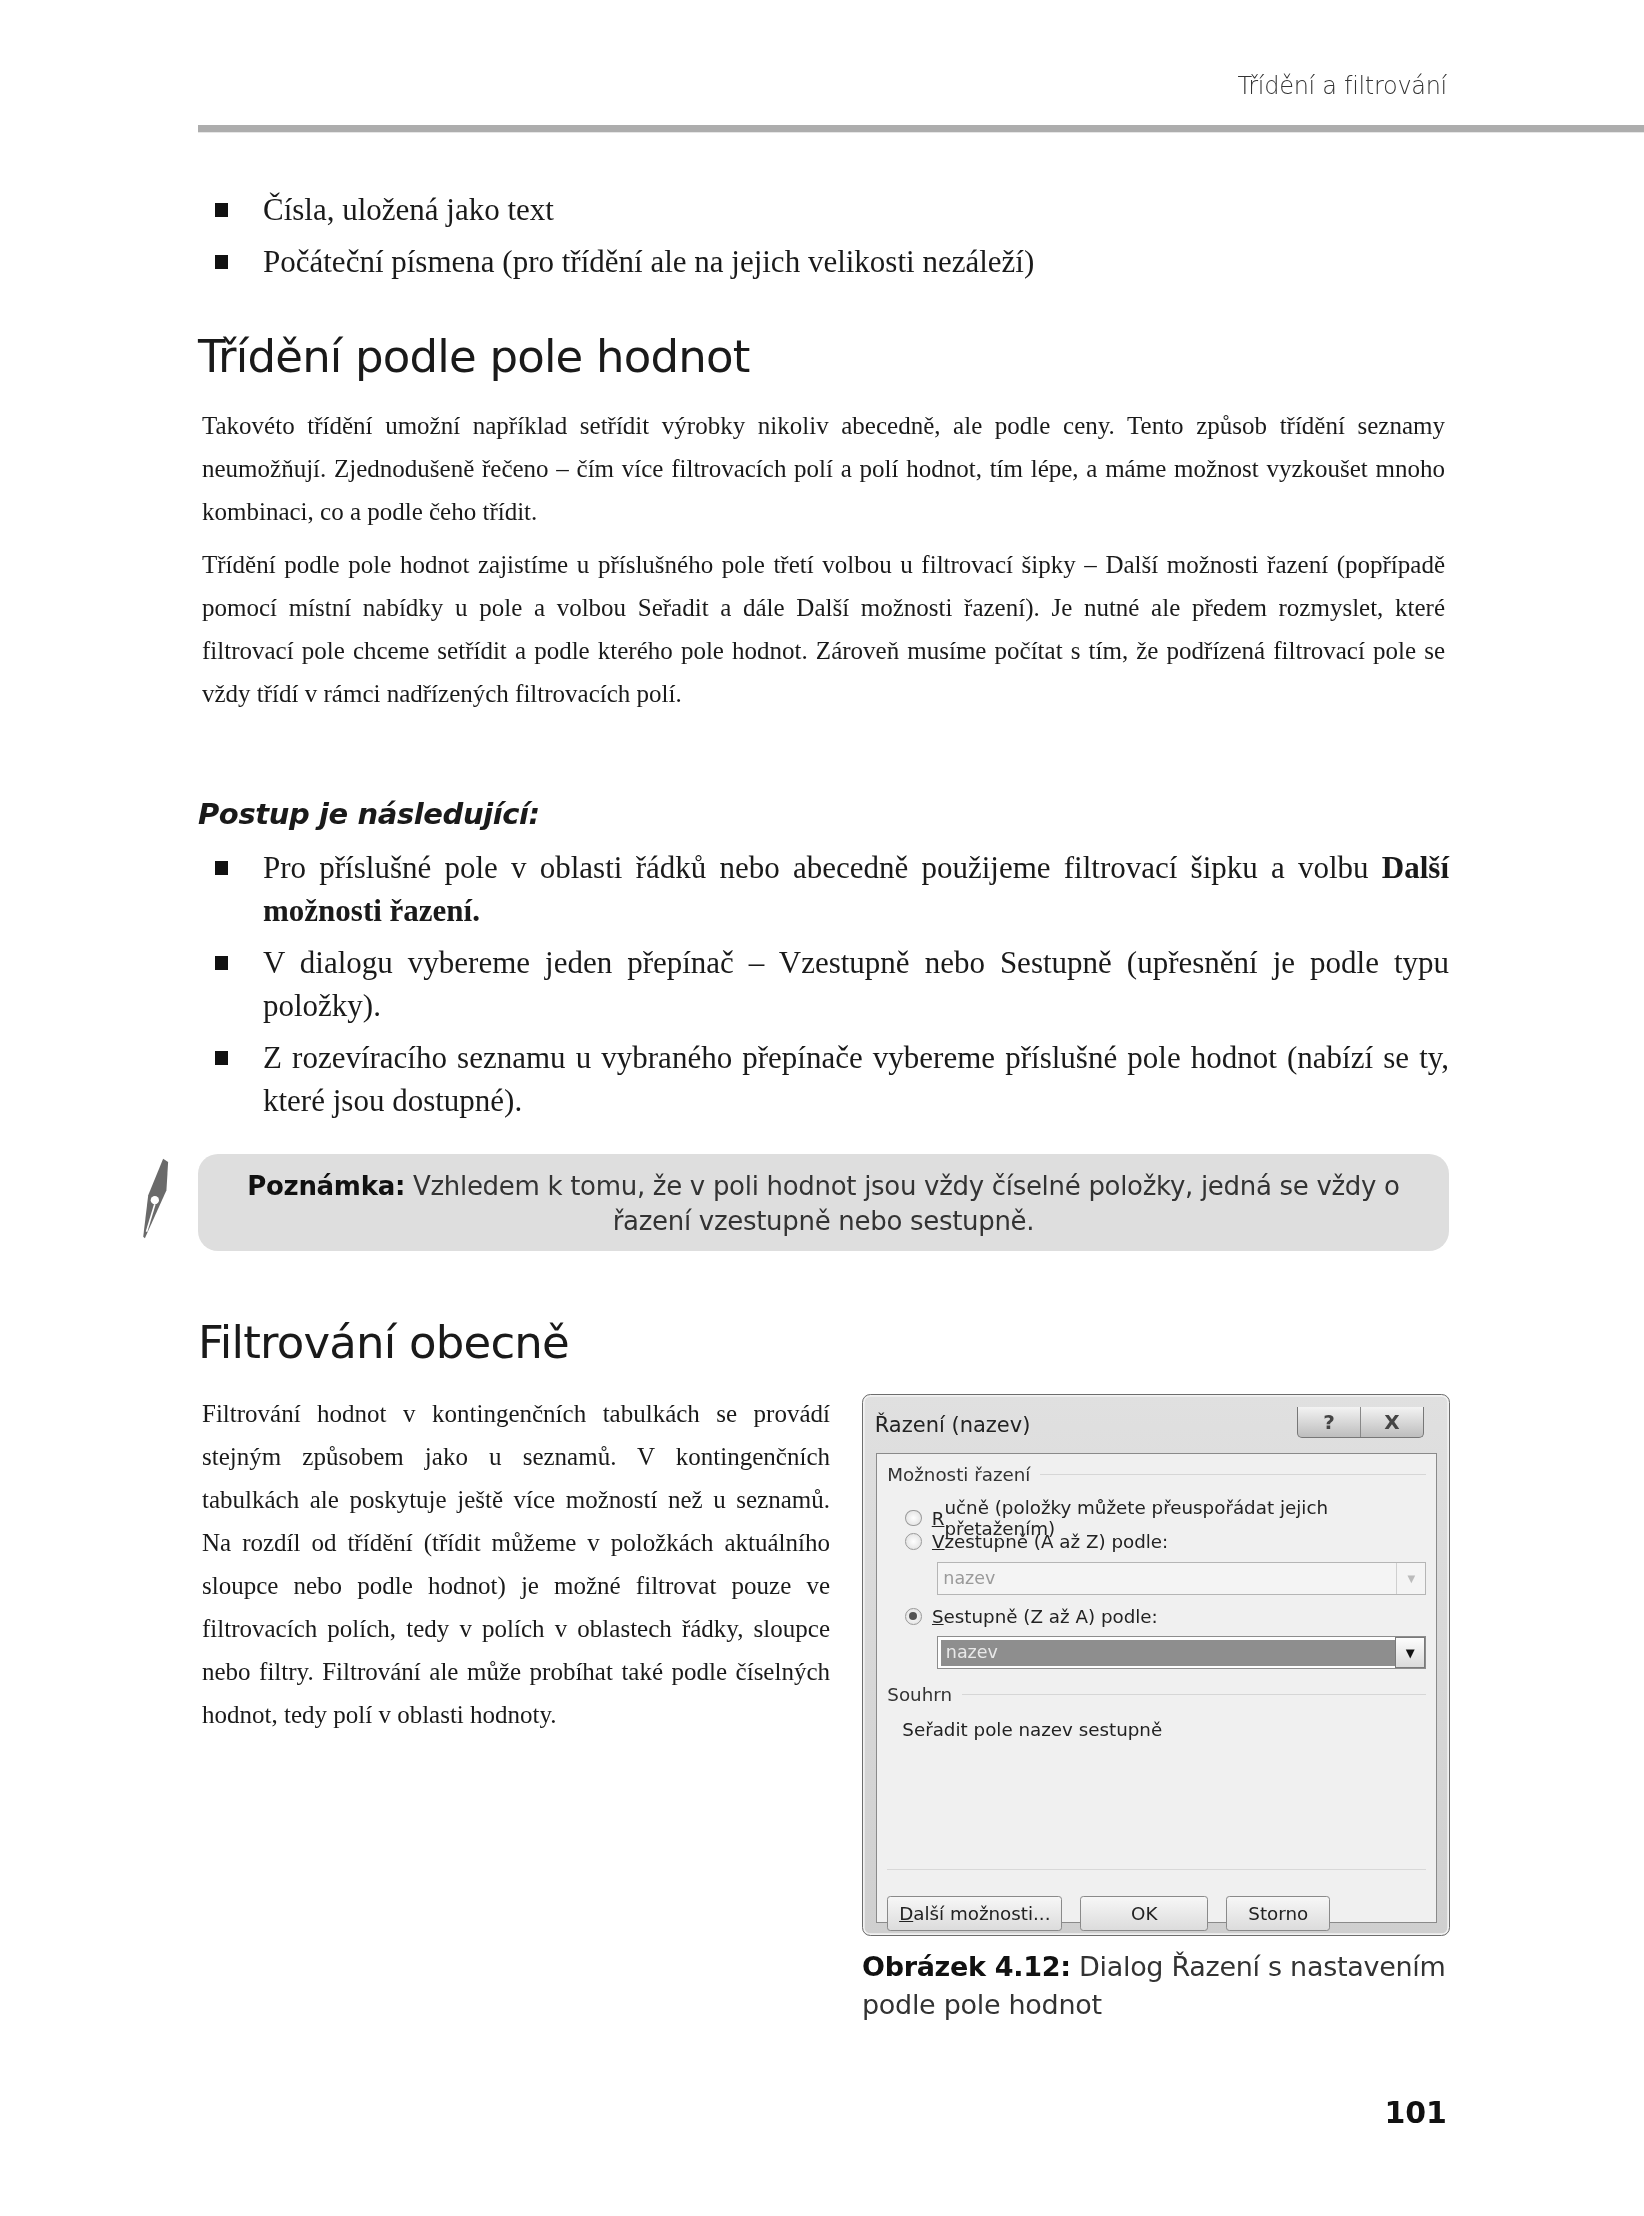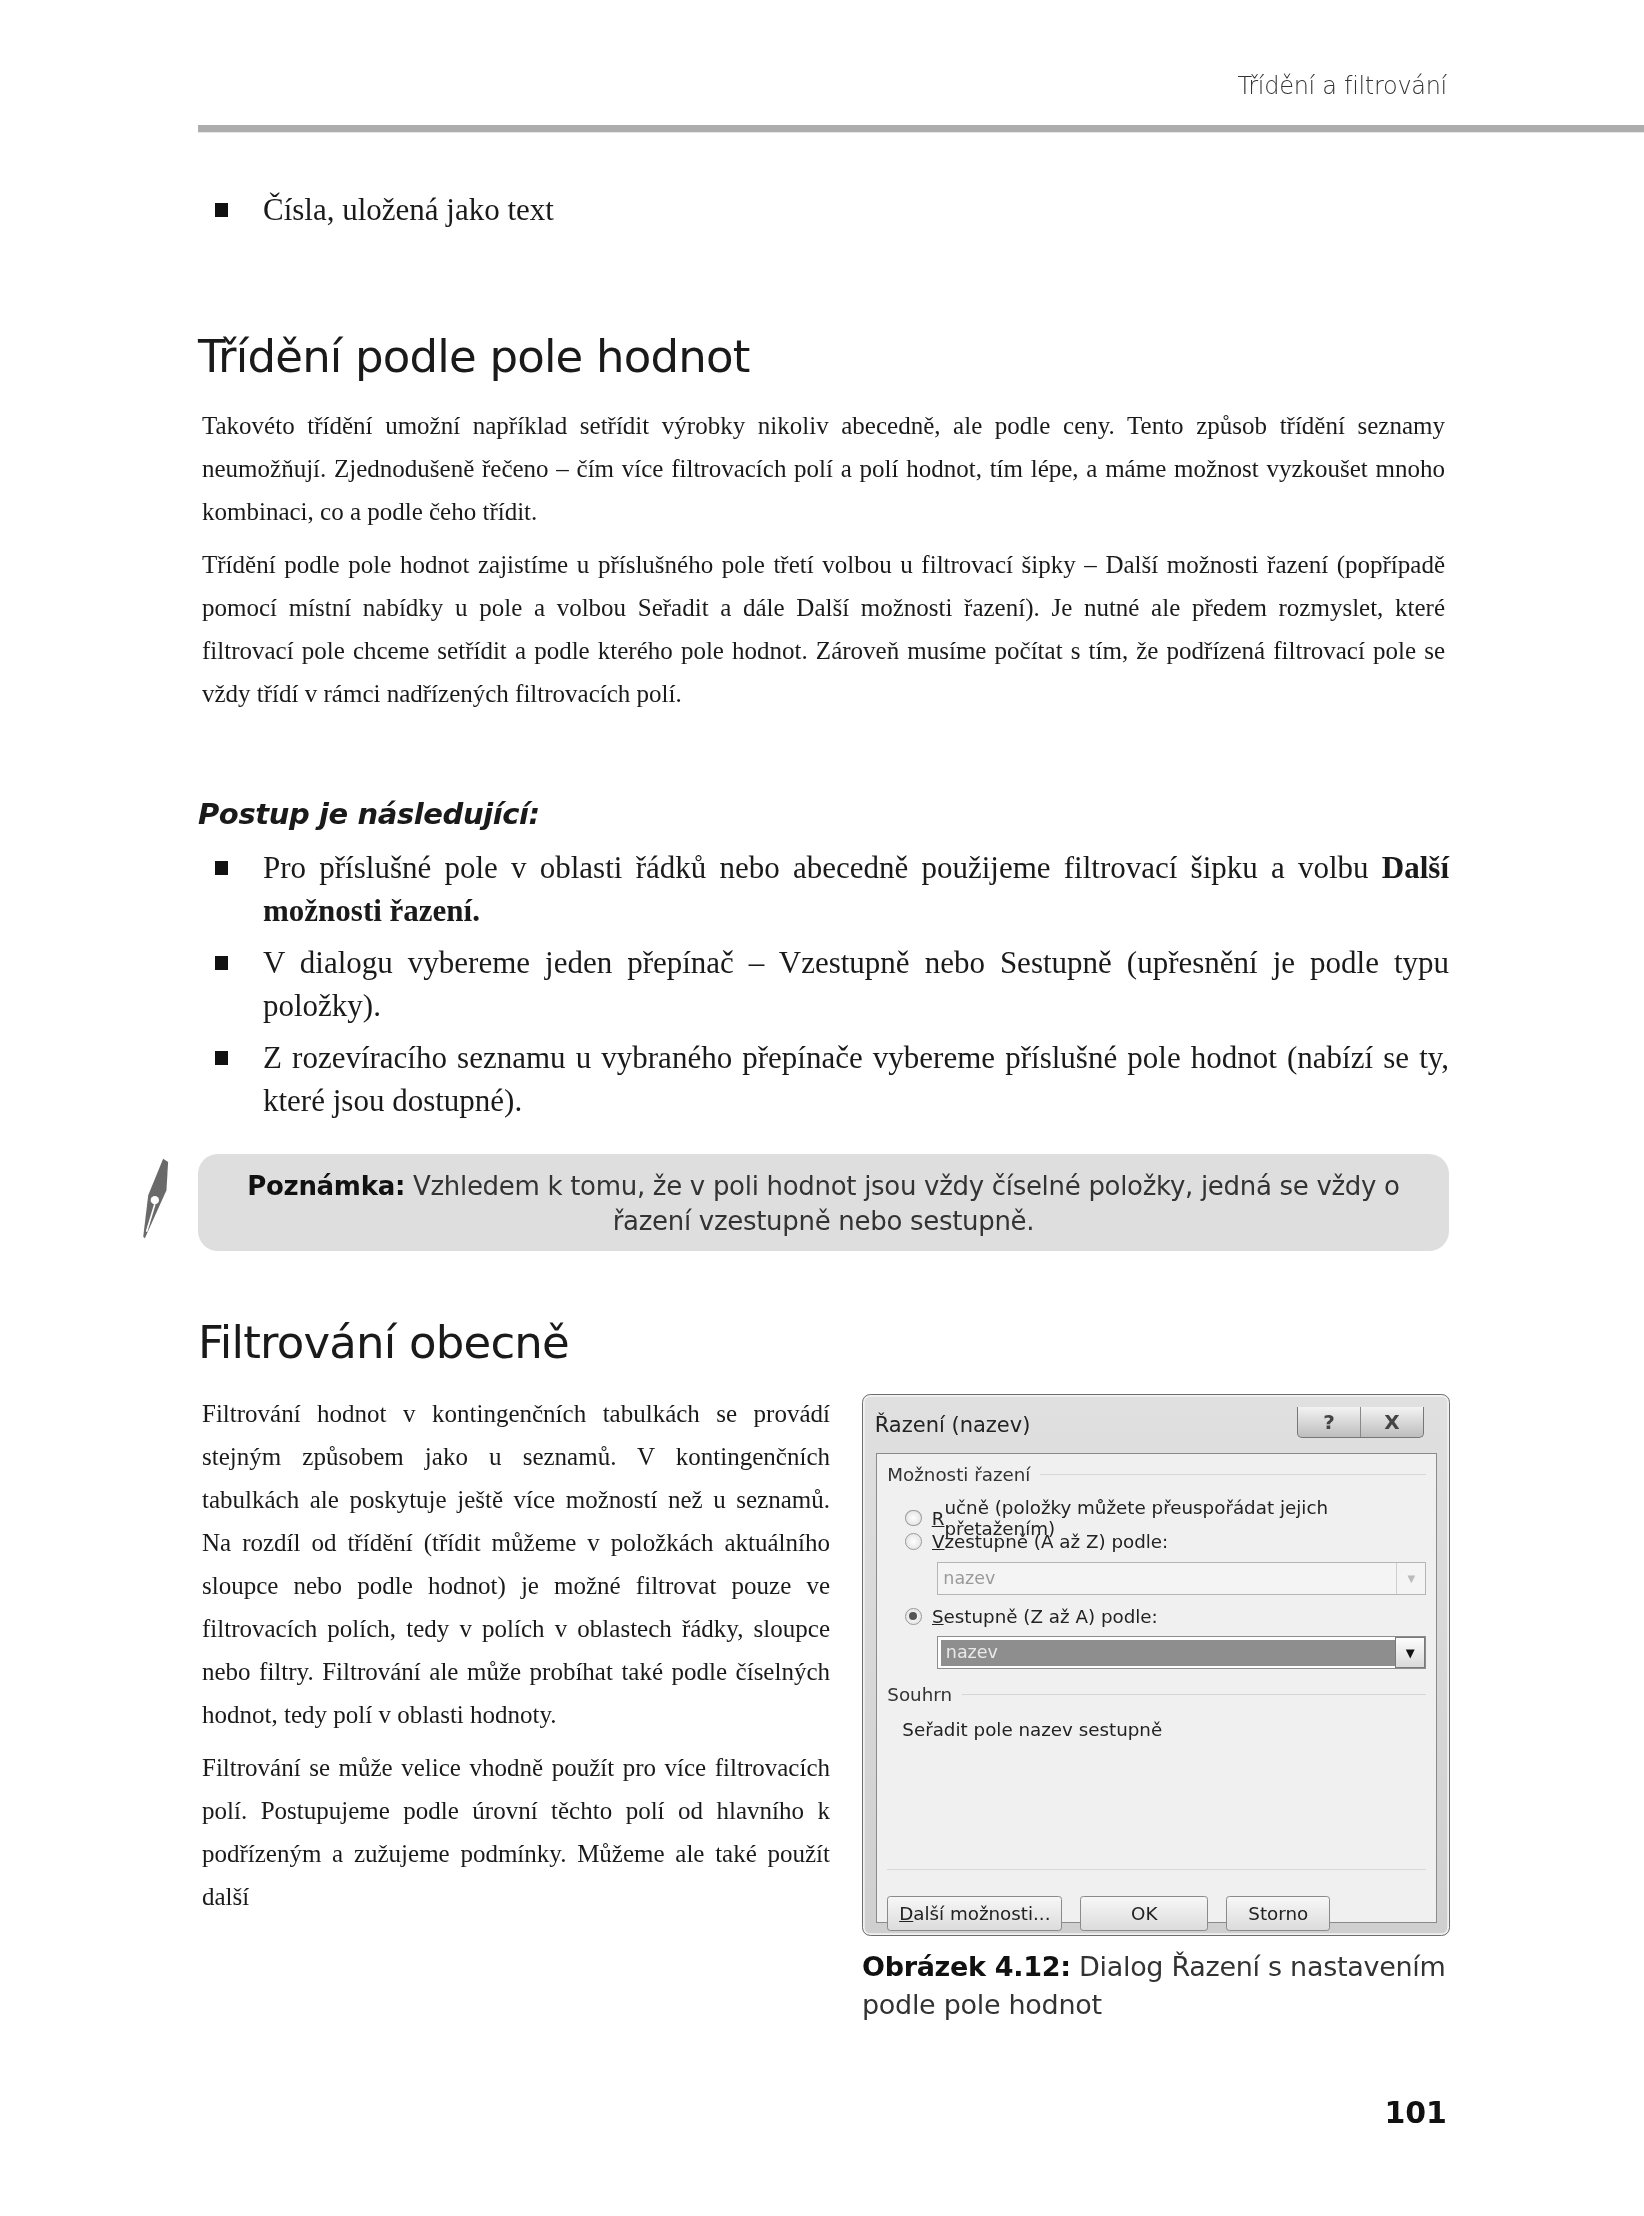--- a/index.html
+++ b/index.html
@@ -46,20 +46,21 @@
 </style>
 </head>
 <body>
 
 <div class="running-head sans">Třídění a filtrování</div>
 <div class="head-rule"></div>
 
 <div class="col serif" style="top:188px;">
   <ul class="bullets">
     <li>Čísla, uložená jako text</li>
+    <li>Počáteční písmena (pro třídění ale na jejich velikosti nezáleží)</li>
   </ul>
 </div>
 
 <h2 class="col" style="top:330px;">Třídění podle pole hodnot</h2>
 <div class="col serif" style="top:400px;">
   <p class="body-text">Takovéto třídění umožní například setřídit výrobky nikoliv abecedně, ale podle ceny. Tento způsob třídění seznamy neumožňují. Zjednodušeně řečeno – čím více filtrovacích polí a polí hodnot, tím lépe, a máme možnost vyzkoušet mnoho kombinaci, co a podle čeho třídit.</p>
   <p class="body-text" style="margin-top:10px;">Třídění podle pole hodnot zajistíme u příslušného pole třetí volbou u filtrovací šipky – Další možnosti řazení (popřípadě pomocí místní nabídky u pole a volbou Seřadit a dále Další možnosti řazení). Je nutné ale předem rozmyslet, které filtrovací pole chceme setřídit a podle kterého pole hodnot. Zároveň musíme počítat s tím, že podřízená filtrovací pole se vždy třídí v rámci nadřízených filtrovacích polí.</p>
 </div>
 
 <h3 class="col" style="top:797px;">Postup je následující:</h3>
@@ -76,21 +77,20 @@
   <circle cx="20" cy="52" r="5" fill="#fff"></circle>
   <path d="M20 57 L10 90" stroke="#fff" stroke-width="2"></path>
 </svg>
 <div class="note sans">
   <b>Poznámka:</b><span> Vzhledem k tomu, že v poli hodnot jsou vždy číselné položky, jedná se vždy o řazení vzestupně nebo sestupně.</span>
 </div>
 
 <h2 class="col" style="top:1316px;">Filtrování obecně</h2>
 <div class="serif" style="position:absolute; left:198px; top:1388px; width:636px;">
   <p class="body-text">Filtrování hodnot v kontingenčních tabulkách se provádí stejným způsobem jako u seznamů. V kontingenčních tabulkách ale poskytuje ještě více možností než u seznamů. Na rozdíl od třídění (třídit můžeme v položkách aktuálního sloupce nebo podle hodnot) je možné filtrovat pouze ve filtrovacích polích, tedy v polích v oblastech řádky, sloupce nebo filtry. Filtrování ale může probíhat také podle číselných hodnot, tedy polí v oblasti hodnoty.</p>
-  <p class="body-text" style="margin-top:10px;">Filtrování se může velice vhodně použít pro více filtrovacích polí. Postupujeme podle úrovní těchto polí od hlavního k podřízeným a zužujeme podmínky. Můžeme ale také použít další</p>
 </div>
 
 <div class="figure sans">
   <div class="dlg">
     <div class="dlg-title">Řazení (nazev)</div>
     <div class="tb-btns">
       <span>?</span>
       <span>X</span>
     </div>
     <div class="dlg-inner">

